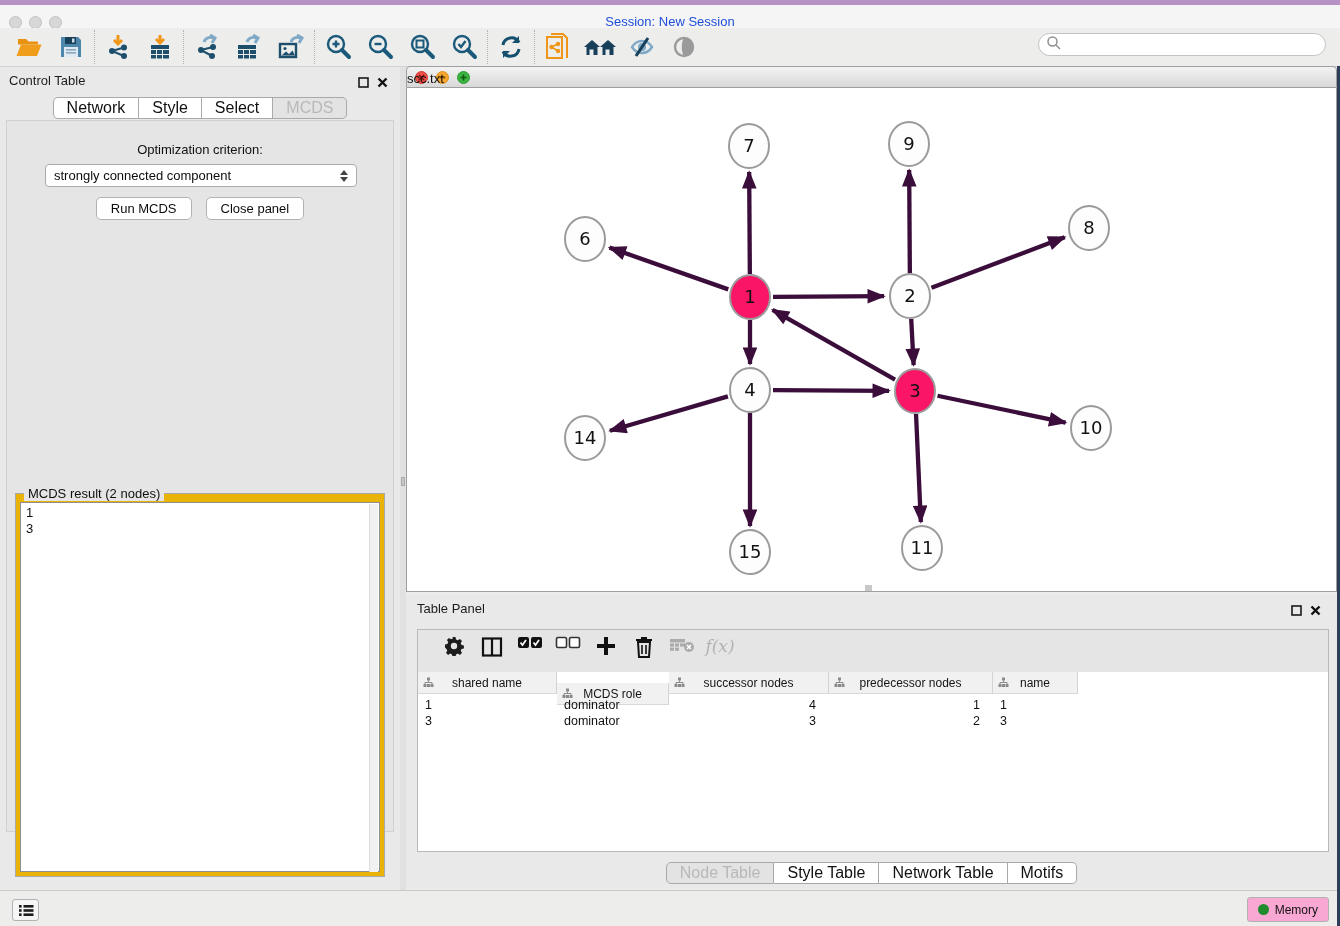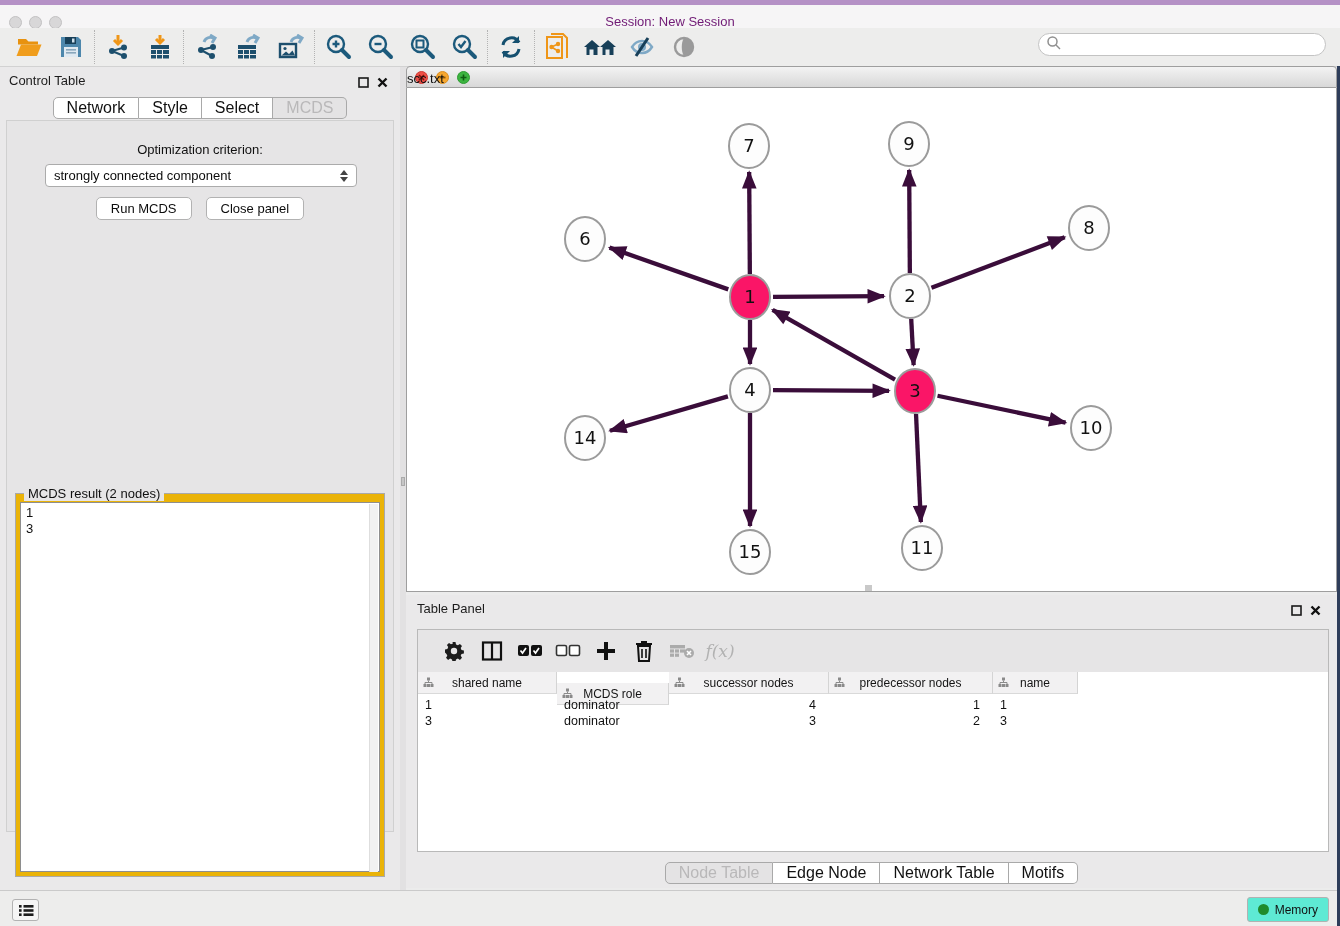--- a/index.html
+++ b/index.html
@@ -4,21 +4,21 @@
 <style>
   * { margin:0; padding:0; box-sizing:border-box; }
   html,body { width:1340px; height:926px; font-family:"Liberation Sans","DejaVu Sans",sans-serif; background:#ececec; overflow:hidden; position:relative; }
   .abs { position:absolute; }
 
   
   #purple-strip { left:0; top:0; width:1340px; height:5px; background:#b591c6; }
   #titlebar { left:0; top:5px; width:1340px; height:23px; background:#f6f5f6; }
   .traffic { width:13px; height:13px; border-radius:50%; background:#d8d7d8; border:1px solid #c2c1c2; display:inline-block; margin-right:7px; }
   #traffic-box { left:9px; top:10px; }
-  #main-title { left:0; top:9px; width:1340px; text-align:center; font-size:13px; color:#701a75; }
+  #main-title { left:0; top:9px; width:1340px; text-align:center; font-size:13px; color:#1d4ed8; }
   #toolbar { left:0; top:28px; width:1340px; height:39px; background:#ededec; border-bottom:1px solid #d2d2d2; display:flex; align-items:center; padding-left:8px; }
   .tb-icon { display:flex; align-items:center; justify-content:center; width:42px; height:32px; }
   .tb-sep { width:1px; height:34px; border-left:1px dotted #b3b3b3; margin:0 2px; }
   #search-box { right:14px; top:33px; width:288px; height:23px; background:#fff; border:1px solid #c3c3c3; border-radius:12px; display:flex; align-items:center; padding-left:7px; }
 
   
   #control-panel { left:0; top:67px; width:400px; height:823px; background:#eae9ea; }
   .panel-title { font-size:13px; color:#1c1c1c; }
   #cp-title { left:9px; top:6px; }
   .win-btns { display:flex; gap:8px; align-items:center; }
@@ -56,35 +56,35 @@
   #net-canvas { left:0; top:22px; width:931px; height:504px; background:#fff; border:1px solid #9e9e9e; border-top:none; }
   #net-canvas svg { display:block; }
   #canvas-hthumb { left:458px; top:497px; width:7px; height:6px; background:#c9c9c9; }
 
   
   #table-panel { left:406px; top:595px; width:931px; height:293px; background:#eae9ea; }
   #tp-title { left:11px; top:6px; }
   #tp-btns { right:16px; top:7px; }
   #tp-box { left:11px; top:34px; width:912px; height:223px; background:#fff; border:1px solid #b9b9b9; }
   #tp-toolbar { left:0; top:0; width:100%; height:42px; background:#e6e5e6; display:flex; align-items:center; padding-left:17px; gap:0; }
-  .tpt-icon { width:38px; height:30px; display:flex; align-items:center; justify-content:center; }
+  .tpt-icon { width:38px; height:30px; display:flex; justify-content:center; }
   #fx-label { font-size:17px; color:#b2b2b2; font-family:"DejaVu Serif","Liberation Serif",serif; font-style:italic; }
   #tp-headrow { left:0; top:42px; height:22px; display:flex; }
   .th { background:#f2f1f2; border-right:1px solid #d4d4d4; border-bottom:1px solid #d9d9d9; display:flex; align-items:center; justify-content:center; gap:6px; font-size:12px; color:#141414; position:relative; }
   .th .tree { position:absolute; left:5px; top:5px; }
   .trow { position:absolute; left:0; height:16px; display:flex; font-size:12.5px; color:#111; }
   .td { overflow:hidden; white-space:nowrap; }
   .td.l { text-align:left; padding-left:7px; }
   .td.r { text-align:right; padding-right:13px; }
   #tp-tabs { left:0; top:267px; width:100%; }
 
   
   #status-bar { left:0; top:890px; width:1340px; height:36px; background:#ededec; border-top:1px solid #cacaca; }
   #list-btn { left:12px; top:8px; width:27px; height:22px; background:#f5f5f5; border:1px solid #b2b2b2; border-radius:3px; display:flex; align-items:center; justify-content:center; }
-  #memory-btn { right:11px; top:6px; height:25px; background:#5eead4; border:1px solid #b2b2b2; border-radius:3px; display:flex; align-items:center; padding:0 10px; gap:6px; font-size:12px; color:#111; }
+  #memory-btn { right:11px; top:6px; height:25px; background:#f9a8d4; border:1px solid #b2b2b2; border-radius:3px; display:flex; align-items:center; padding:0 10px; gap:6px; font-size:12px; color:#111; }
   #mem-dot { width:11px; height:11px; border-radius:50%; background:#1f8b2c; }
   #desktop-edge { left:1337px; top:66px; width:3px; height:860px; background:#2e3d5a; }
 </style>
 </head>
 <body>
 
 <div id="purple-strip" class="abs"></div>
 <div id="titlebar" class="abs">
   <div id="traffic-box" class="abs">
     <span class="traffic"></span><span class="traffic"></span><span class="traffic"></span>
@@ -532,21 +532,21 @@
           <div class="td l" style="width: 139px;">3</div>
           <div class="td l" style="width: 112px;">dominator</div>
           <div class="td r" style="width: 160px;">3</div>
           <div class="td r" style="width: 164px;">2</div>
           <div class="td l" style="width: 85px;">3</div>
         </div>
       </div>
   </div>
   <div id="tp-tabs" class="abs tabrow">
     <span class="tab first gray-selected">Node Table</span>
-    <span class="tab">Edge Node</span>
+    <span class="tab">Style Table</span>
     <span class="tab">Network Table</span>
     <span class="tab last">Motifs</span>
   </div>
 </div>
 
 <div id="status-bar" class="abs">
   <span id="list-btn" class="abs">
     <svg width="16" height="13" viewBox="0 0 16 13">
         <g fill="#1c1c1c">
           <rect x="1" y="1" width="2.6" height="2.6"></rect>

